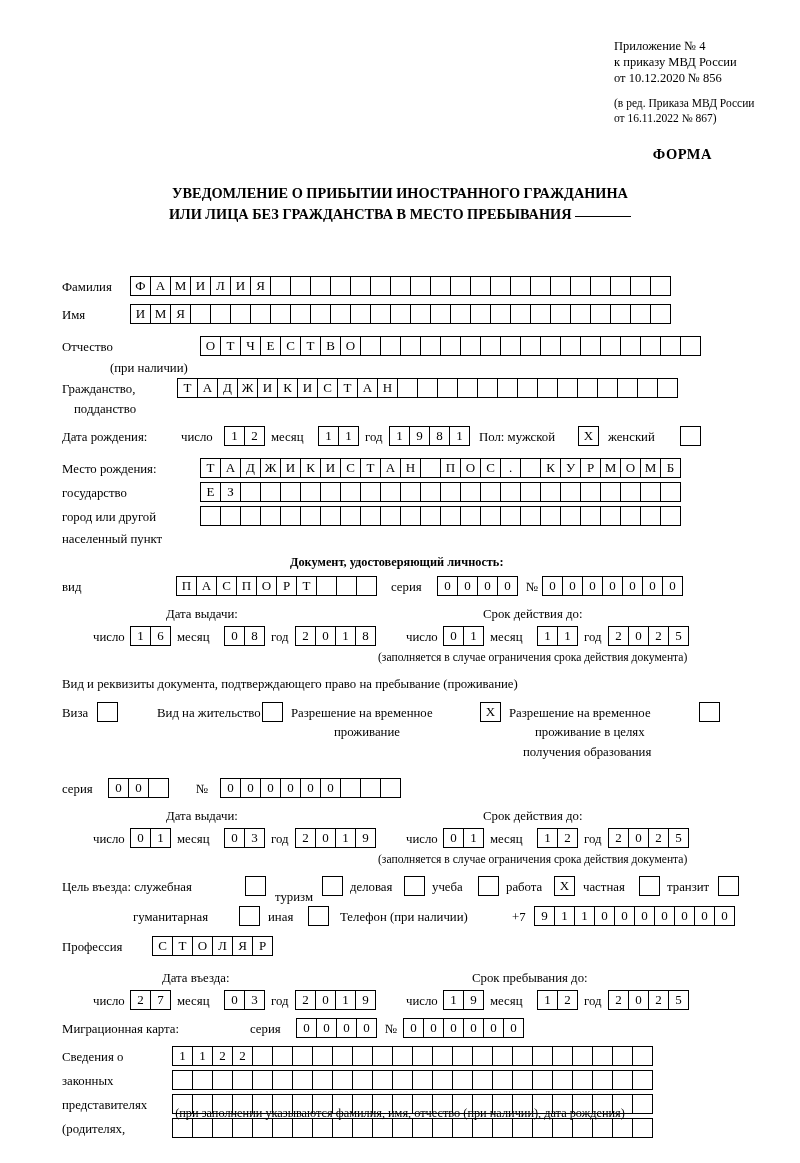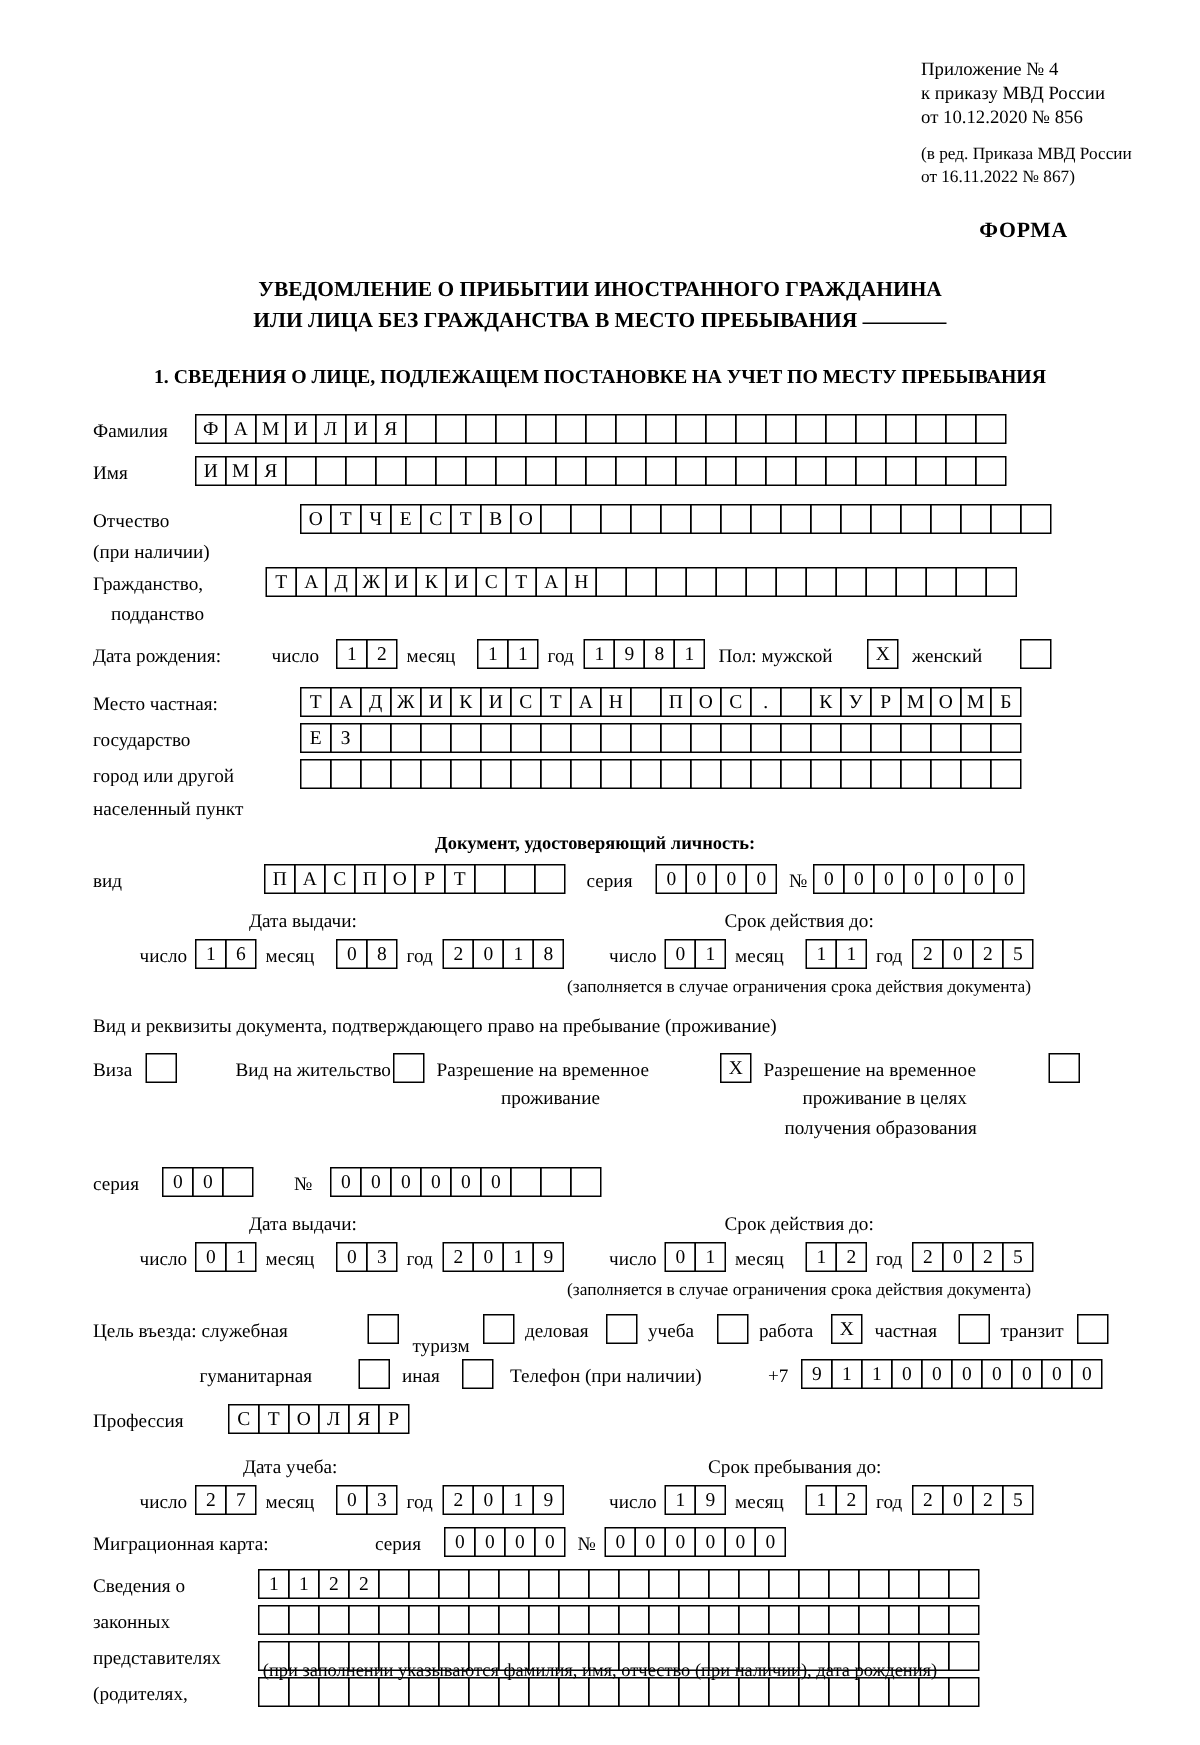--- a/index.html
+++ b/index.html
@@ -144,21 +144,20 @@
   <div class="forma">ФОРМА</div>
 
   <div class="title">
     <div>УВЕДОМЛЕНИЕ О ПРИБЫТИИ ИНОСТРАННОГО ГРАЖДАНИНА</div>
     <div>
       <span class="ln2">ИЛИ ЛИЦА БЕЗ ГРАЖДАНСТВА В МЕСТО ПРЕБЫВАНИЯ</span>
       <span class="blank"></span>
     </div>
   </div>
 
-  <div class="section-title">1. СВЕДЕНИЯ О ЛИЦЕ, ПОДЛЕЖАЩЕМ ПОСТАНОВКЕ НА УЧЕТ ПО МЕСТУ ПРЕБЫВАНИЯ</div>
 
   <div class="form-body">
 
     <div class="row" style="height:28px;">
       <div class="lbl" style="left:62px; top:1px;">Фамилия</div>
       <div class="cells" id="cells-surname" style="left:130px; top:0;">
           <div class="cell">Ф</div>
           <div class="cell">А</div>
           <div class="cell">М</div>
           <div class="cell">И</div>
@@ -244,21 +243,21 @@
           <div class="cell"></div>
           <div class="cell"></div>
           <div class="cell"></div>
           <div class="cell"></div>
           <div class="cell"></div>
           <div class="cell"></div>
           <div class="cell"></div>
           <div class="cell"></div>
         </div>
     </div>
-    <div class="row" style="height:18px;">
+    <div class="row" style="height:18px;margin-left:48px;">
       <div class="lbl" style="left:62px; top:-2px;">(при наличии)</div>
     </div>
 
     <div class="row" style="height:22px;">
       <div class="lbl" style="left:62px; top:1px;">Гражданство,</div>
       <div class="cells" id="cells-citizenship" style="left:177px; top:0;">
           <div class="cell">Т</div>
           <div class="cell">А</div>
           <div class="cell">Д</div>
           <div class="cell">Ж</div>
@@ -308,21 +307,21 @@
           <div class="cell">8</div>
           <div class="cell">1</div>
         </div>
       <div class="lbl" style="left:479px; top:1px;">Пол: мужской</div>
       <div class="box" style="position:absolute; left:578px; top:0;">X</div>
       <div class="lbl" style="left:608px; top:1px;">женский</div>
       <div class="box" style="position:absolute; left:680px; top:0;"></div>
     </div>
 
     <div class="row" style="height:24px;">
-      <div class="lbl" style="left:62px; top:1px;">Место частная:</div>
+      <div class="lbl" style="left:62px; top:1px;">Место рождения:</div>
       <div class="cells" id="cells-bp-country" style="left:200px; top:0;">
           <div class="cell">Т</div>
           <div class="cell">А</div>
           <div class="cell">Д</div>
           <div class="cell">Ж</div>
           <div class="cell">И</div>
           <div class="cell">К</div>
           <div class="cell">И</div>
           <div class="cell">С</div>
           <div class="cell">Т</div>
@@ -618,21 +617,21 @@
           <div class="cell">С</div>
           <div class="cell">Т</div>
           <div class="cell">О</div>
           <div class="cell">Л</div>
           <div class="cell">Я</div>
           <div class="cell">Р</div>
         </div>
     </div>
 
     <div class="row" style="height:20px;">
-      <div class="lbl" style="left:162px; top:-2px;">Дата учеба:</div>
+      <div class="lbl" style="left:162px; top:-2px;">Дата въезда:</div>
       <div class="lbl" style="left:472px; top:-2px;">Срок пребывания до:</div>
     </div>
     <div class="row" style="height:28px;">
       <div class="lbl" style="left:93px; top:1px;">число</div>
       <div class="cells" id="cells-e-day" style="left:130px; top:0;">
           <div class="cell">2</div>
           <div class="cell">7</div>
         </div>
       <div class="lbl" style="left:177px; top:1px;">месяц</div>
       <div class="cells" id="cells-e-month" style="left:224px; top:0;">

